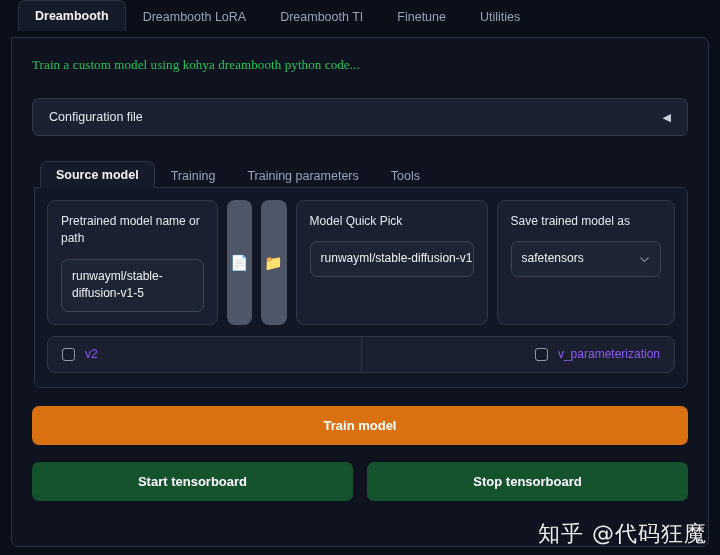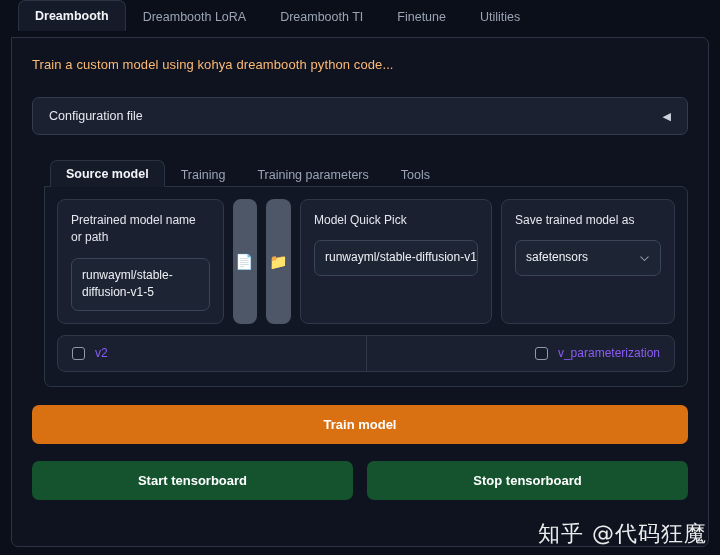--- a/index.html
+++ b/index.html
@@ -55,23 +55,24 @@
     width: 698px;
     height: 510px;
     background: #0e131f;
     border: 1px solid #2b3442;
     border-radius: 0 7px 7px 7px;
     padding: 10px 10px 0 10px;
   }
 
   .desc {
     font-size: 13px;
-    color: #fdba74;
+    color: #22c55e;
     padding: 9px 0 0 10px;
     letter-spacing: 0.1px;
+    font-family: Liberation Serif, serif;
   }
 
   
   .accordion {
     margin: 25px 10px 0 10px;
     height: 38px;
     background: #1b2troubles;
     background: #1b2130;
     border: 1px solid #323c4d;
     border-radius: 7px;
@@ -86,21 +87,21 @@
     flex: 1;
   }
   .accordion-arrow {
     font-size: 11px;
     color: #cdd3dd;
     line-height: 1;
   }
 
   
   .inner-wrap {
-    margin: 22px 10px 0 22px;
+    margin: 22px 10px 0 12px;
   }
   .subtabbar {
     display: flex;
     align-items: flex-end;
     padding-left: 6px;
     height: 29px;
   }
   .subtab {
     font-size: 12.5px;
     color: #9aa4b5;

